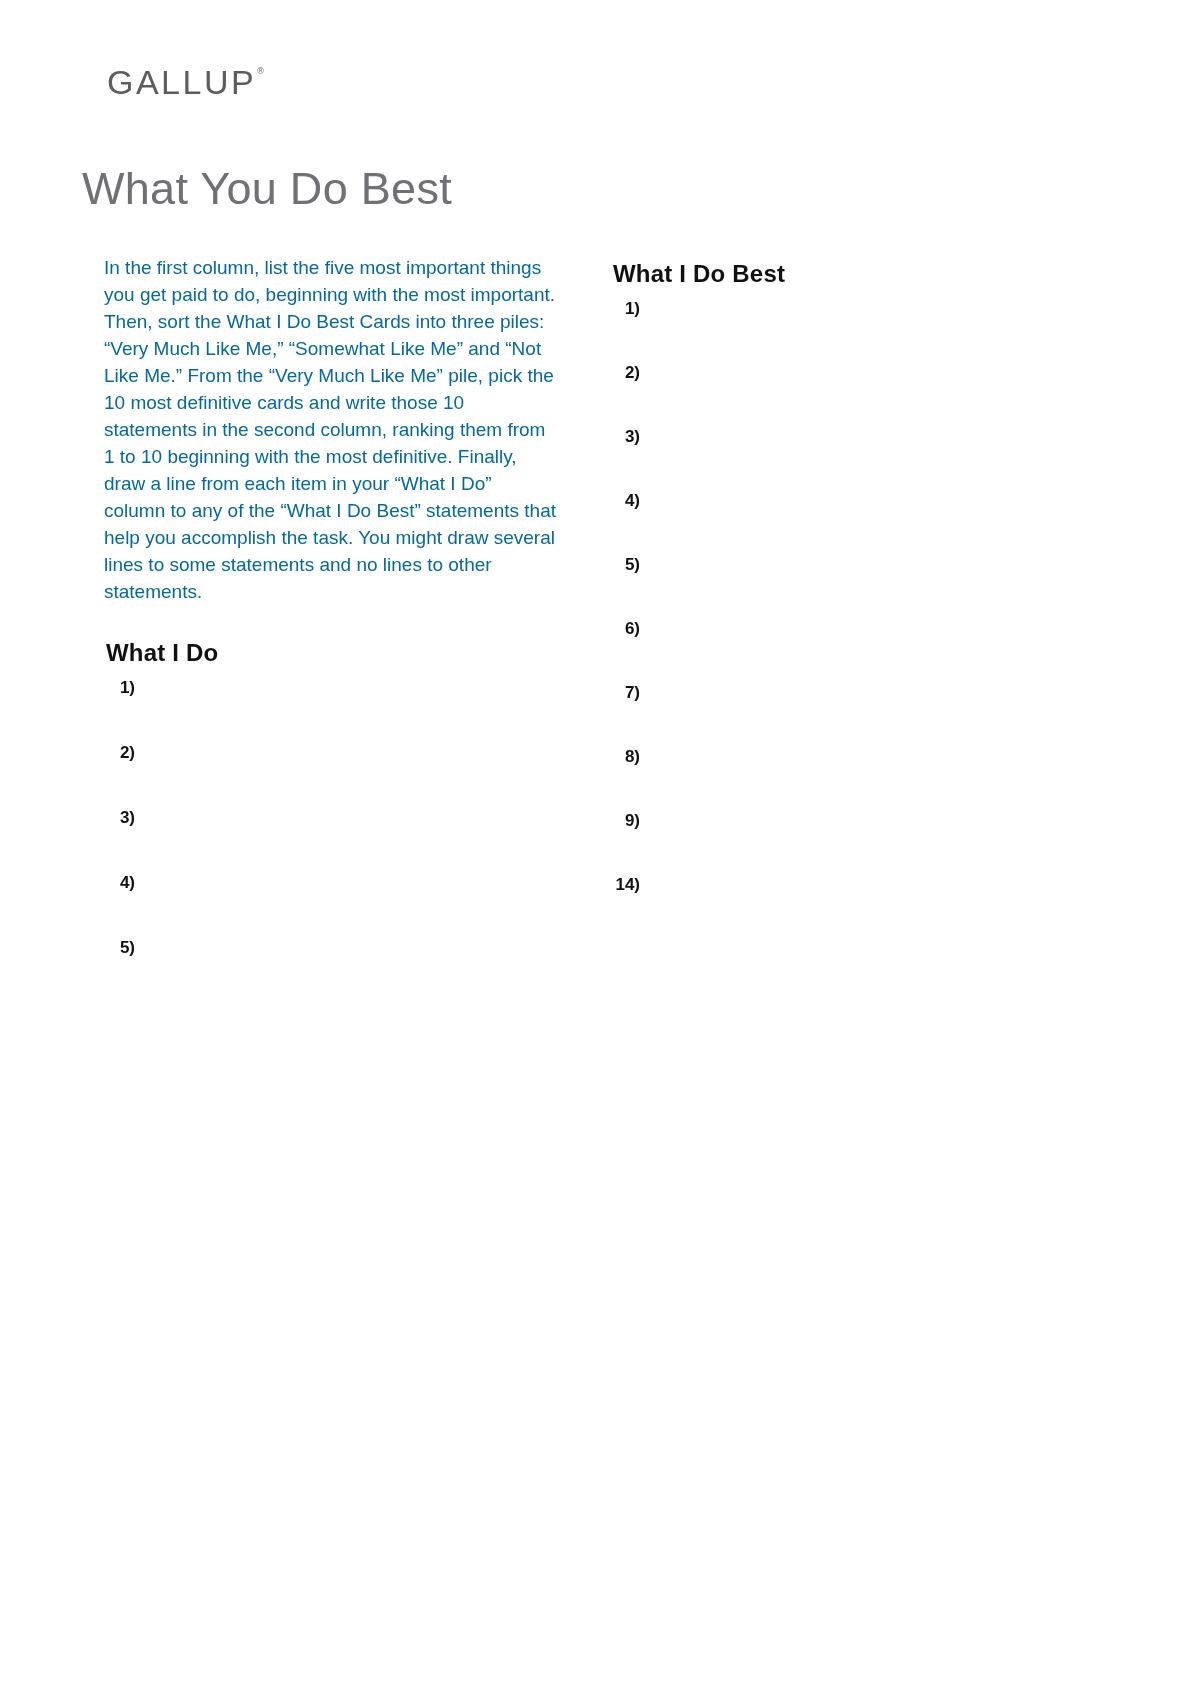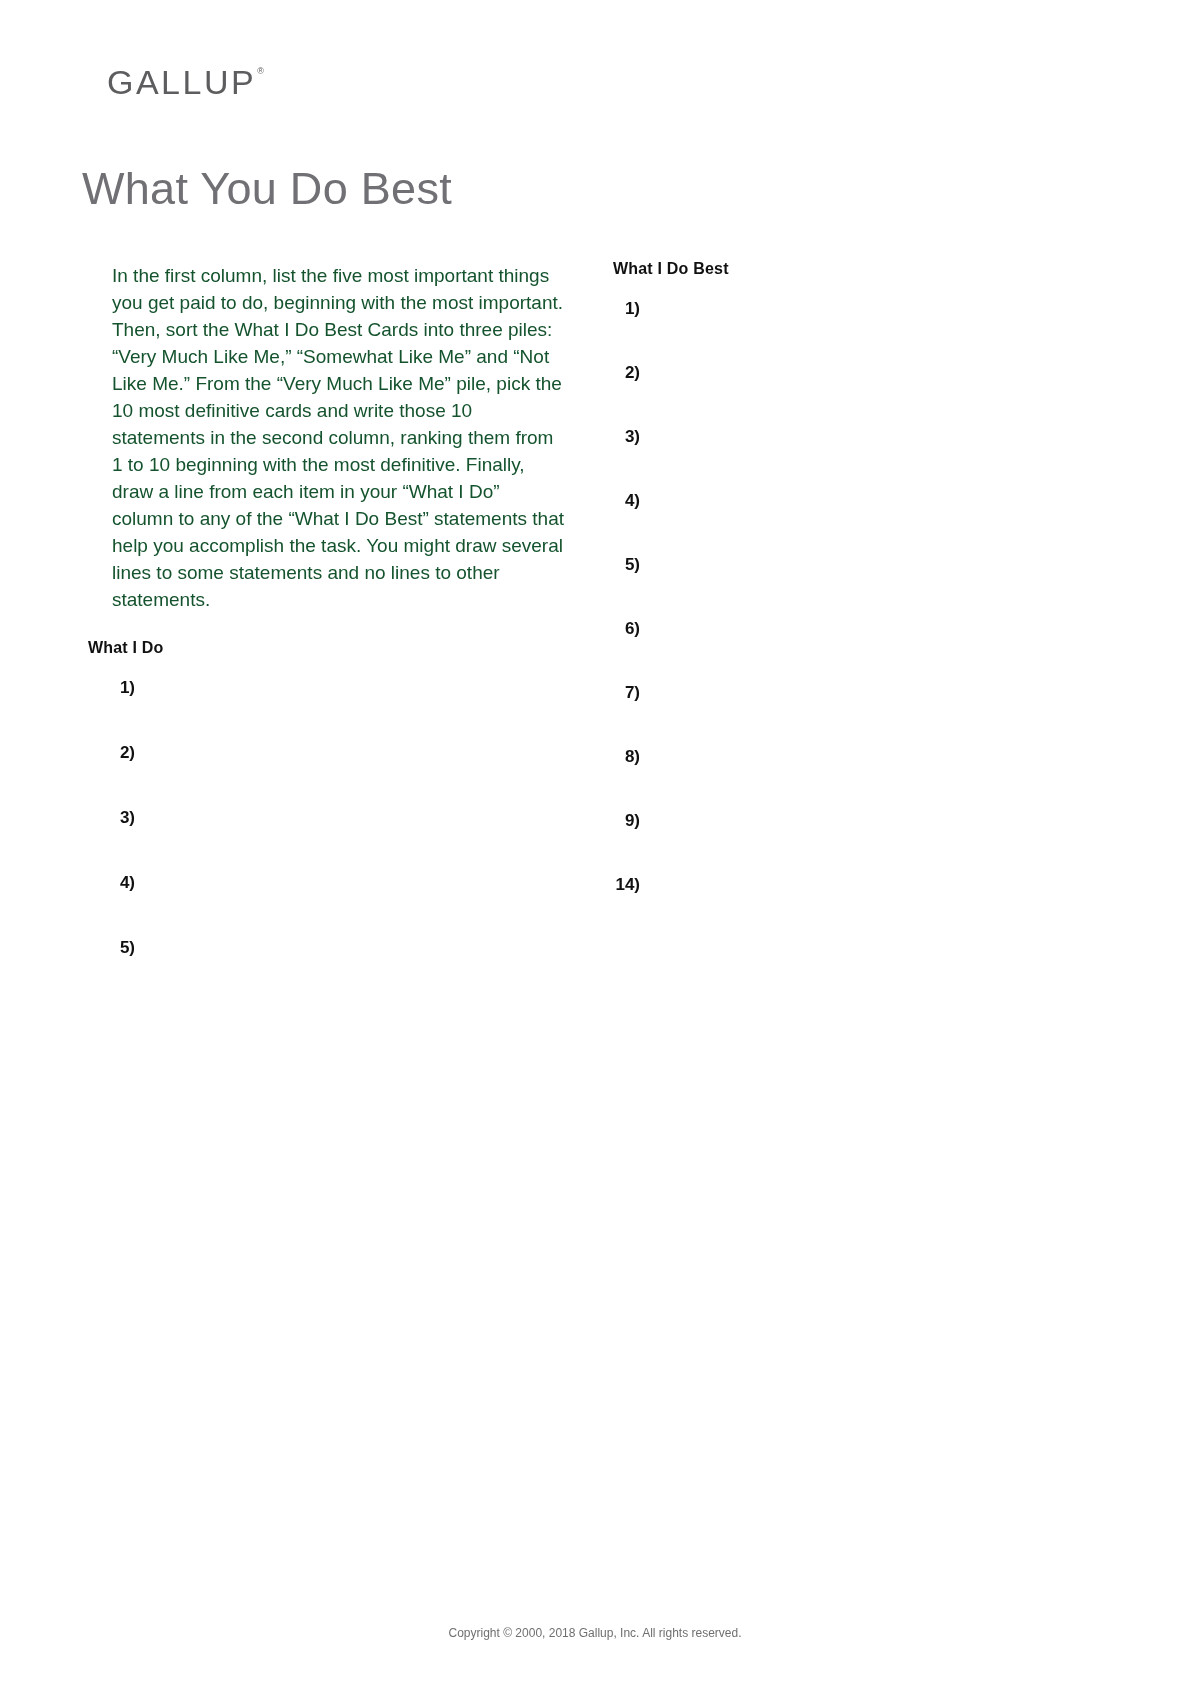--- a/index.html
+++ b/index.html
@@ -44,37 +44,37 @@
     font-weight: 400;
     letter-spacing: 0.3px;
     color: #707075;
     white-space: nowrap;
   }
   .intro {
     position: absolute;
     left: 100px;
     top: 250px;
     width: 452px;
-    margin: 12px;
+    margin: 4px;
     font-size: 19px;
     line-height: 27px;
-    color: #14532d;
+    color: #0369a1;
   }
   .col-heading {
     position: absolute;
     margin: 0;
-    font-size: 16px;
+    font-size: 24px;
     font-weight: 700;
     color: #111111;
     letter-spacing: 0.2px;
     white-space: nowrap;
     text-align: center;
   }
   .left-heading {
-    left: 88px;
+    left: 106px;
     top: 639px;
   }
   .right-heading {
     left: 613px;
     top: 260px;
   }
   ol.blank-list {
     position: absolute;
     margin: 0;
     padding: 0;
@@ -159,15 +159,14 @@
     <li><span class="num">3)</span></li>
     <li><span class="num">4)</span></li>
     <li><span class="num">5)</span></li>
     <li><span class="num">6)</span></li>
     <li><span class="num">7)</span></li>
     <li><span class="num">8)</span></li>
     <li><span class="num">9)</span></li>
     <li><span class="num">14)</span></li>
   </ol>
 
-  <div class="footer-line copyright">Copyright © 2000, 2018 Gallup, Inc. All rights reserved.</div>
 
 </div>
 
 </body></html>

